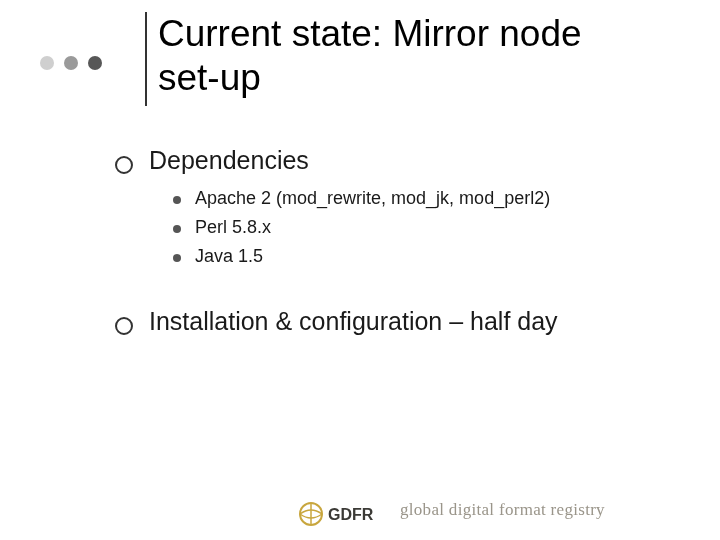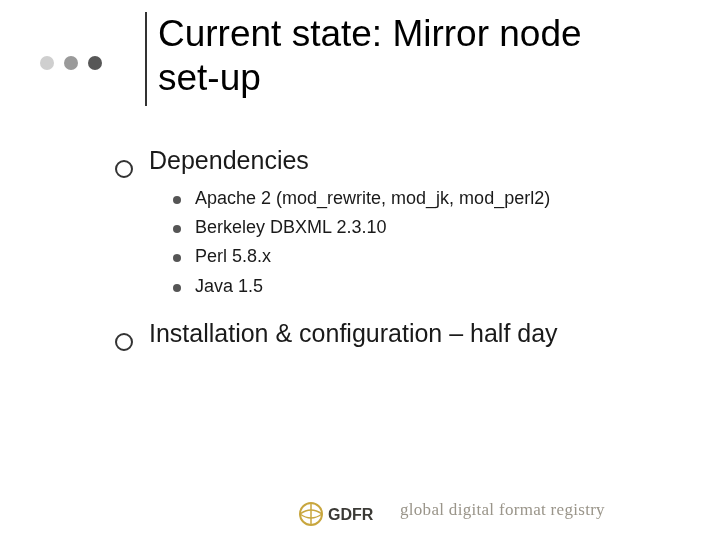--- a/index.html
+++ b/index.html
@@ -59,21 +59,21 @@
     position: absolute;
     top: 130px;
     left: 115px;
     right: 40px;
     font-size: 25px;
     line-height: 1.35;
   }
   .lvl1 {
     margin: 14px 0 6px 0;
     display: flex;
-    align-items: flex-end;
+    align-items: center;
   }
   .lvl1 .ring {
     flex: 0 0 auto;
     width: 14px;
     height: 14px;
     border: 2px solid #333;
     border-radius: 50%;
     margin: 8px 16px 0 0;
   }
   .lvl1 .txt {
@@ -139,33 +139,29 @@
       <span class="ring"></span>
       <span class="txt">Dependencies</span>
     </div>
     <div class="lvl2-list">
       <div class="lvl2">
         <span class="disc"></span>
         <span class="txt">Apache 2 (mod_rewrite, mod_jk, mod_perl2)</span>
       </div>
       <div class="lvl2">
         <span class="disc"></span>
-        <span class="txt">Berkeley DBXML 2.3.10</span>
-      </div>
-      <div class="lvl2">
-        <span class="disc"></span>
         <span class="txt">Perl 5.8.x</span>
       </div>
       <div class="lvl2">
         <span class="disc"></span>
         <span class="txt">Java 1.5</span>
       </div>
     </div>
 
-    <div class="lvl1" style="margin-top:19px;">
+    <div class="lvl1" style="margin-top:36px;">
       <span class="ring"></span>
       <span class="txt">Installation &amp; configuration – half day</span>
     </div>
 
   </div>
 
   <div class="footer-logo">
     <svg width="92" height="28" viewBox="0 0 92 28">
       <ellipse cx="13" cy="14" rx="11" ry="11" fill="none" stroke="#c8a63e" stroke-width="2"></ellipse>
       <path d="M2 14 Q13 6 24 14" fill="none" stroke="#c8a63e" stroke-width="1.5"></path>

